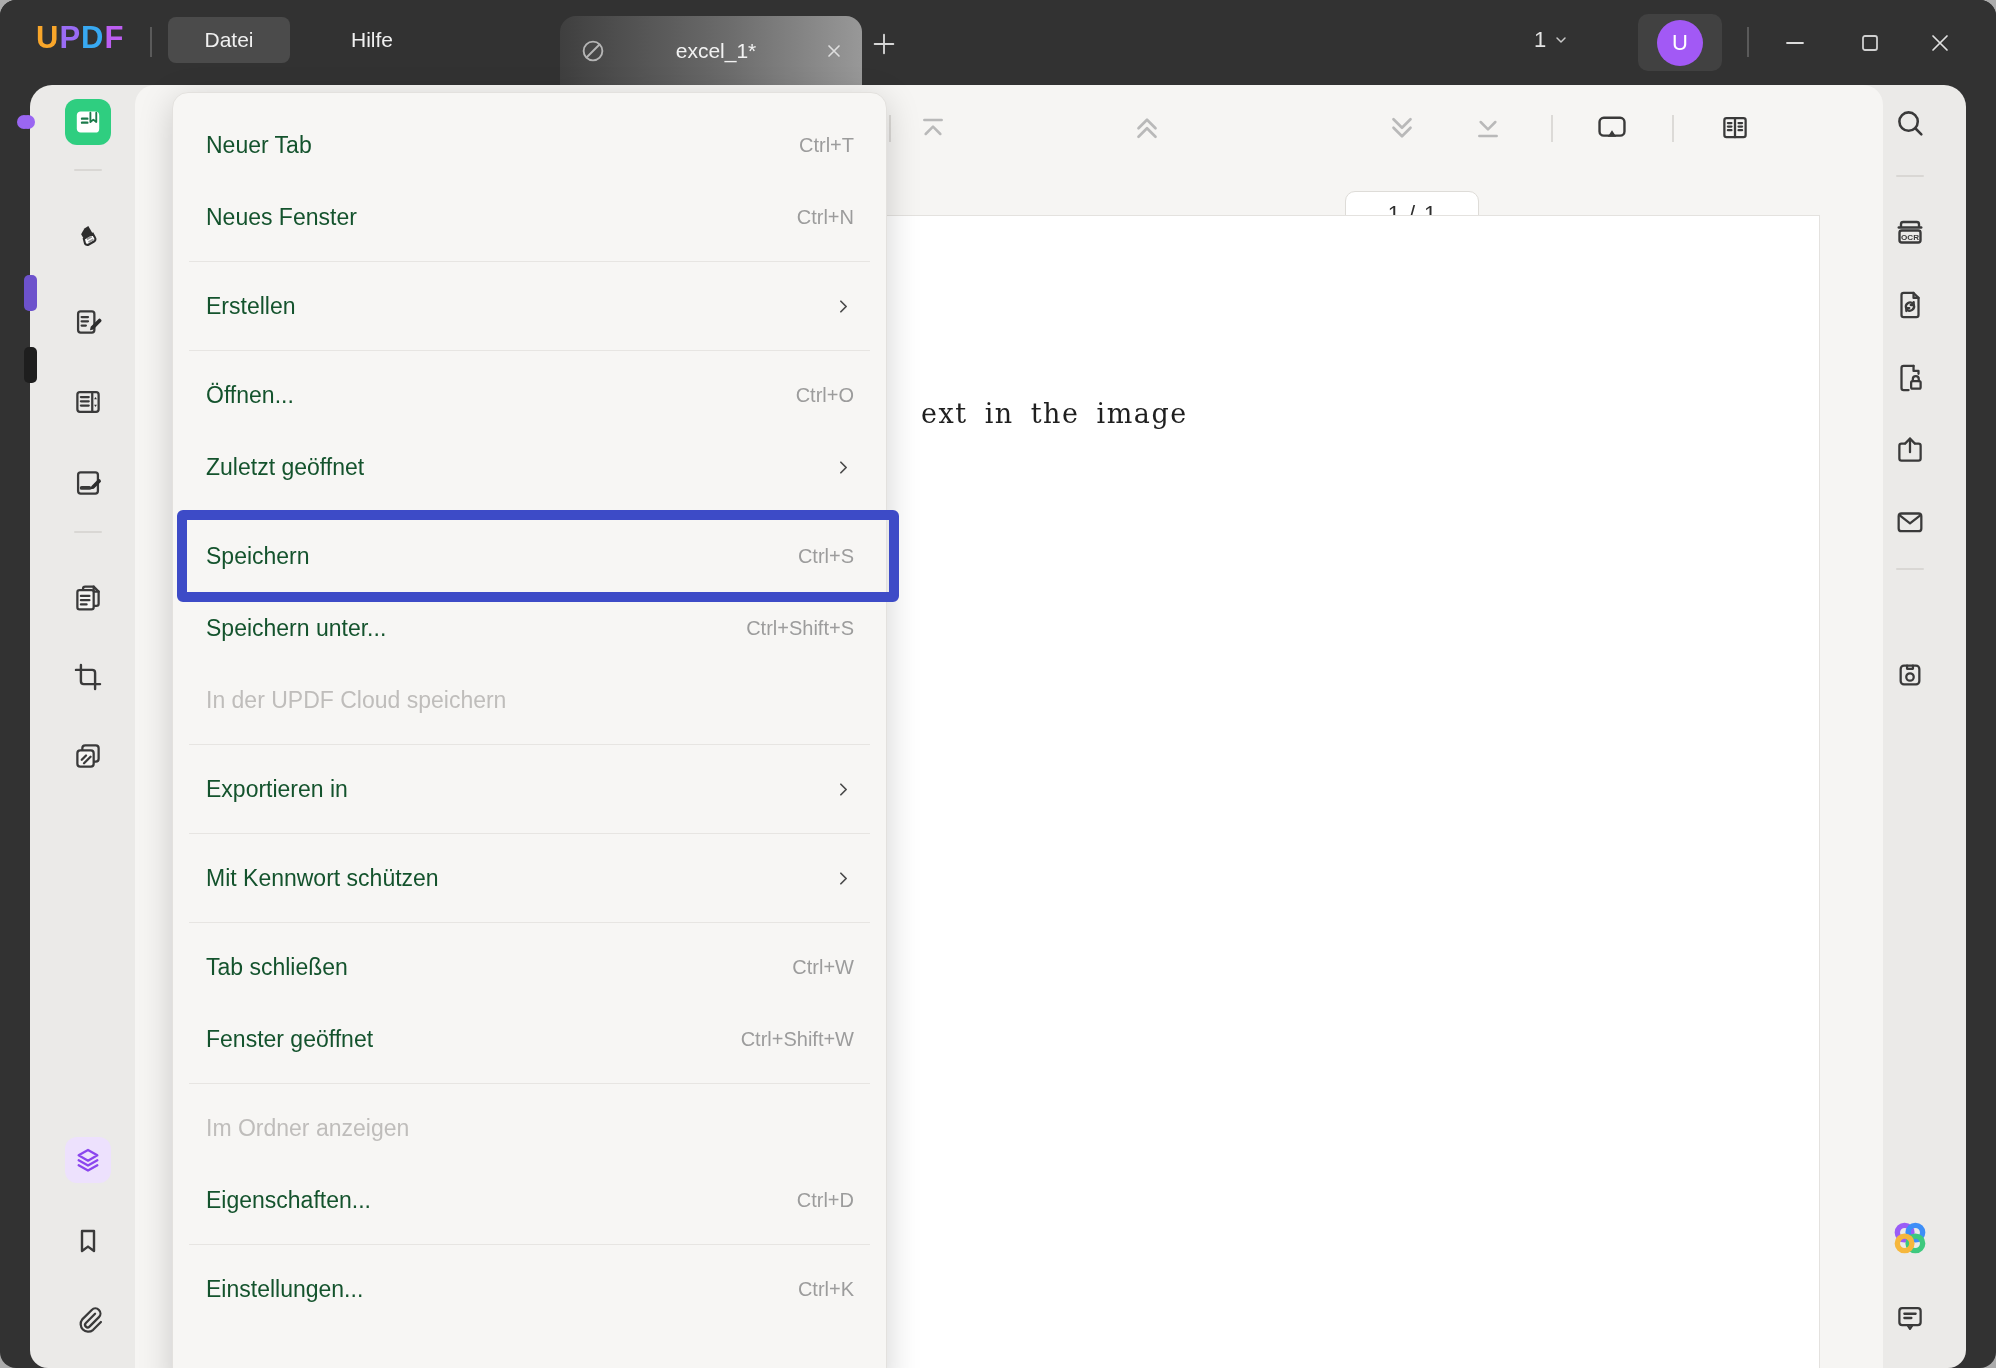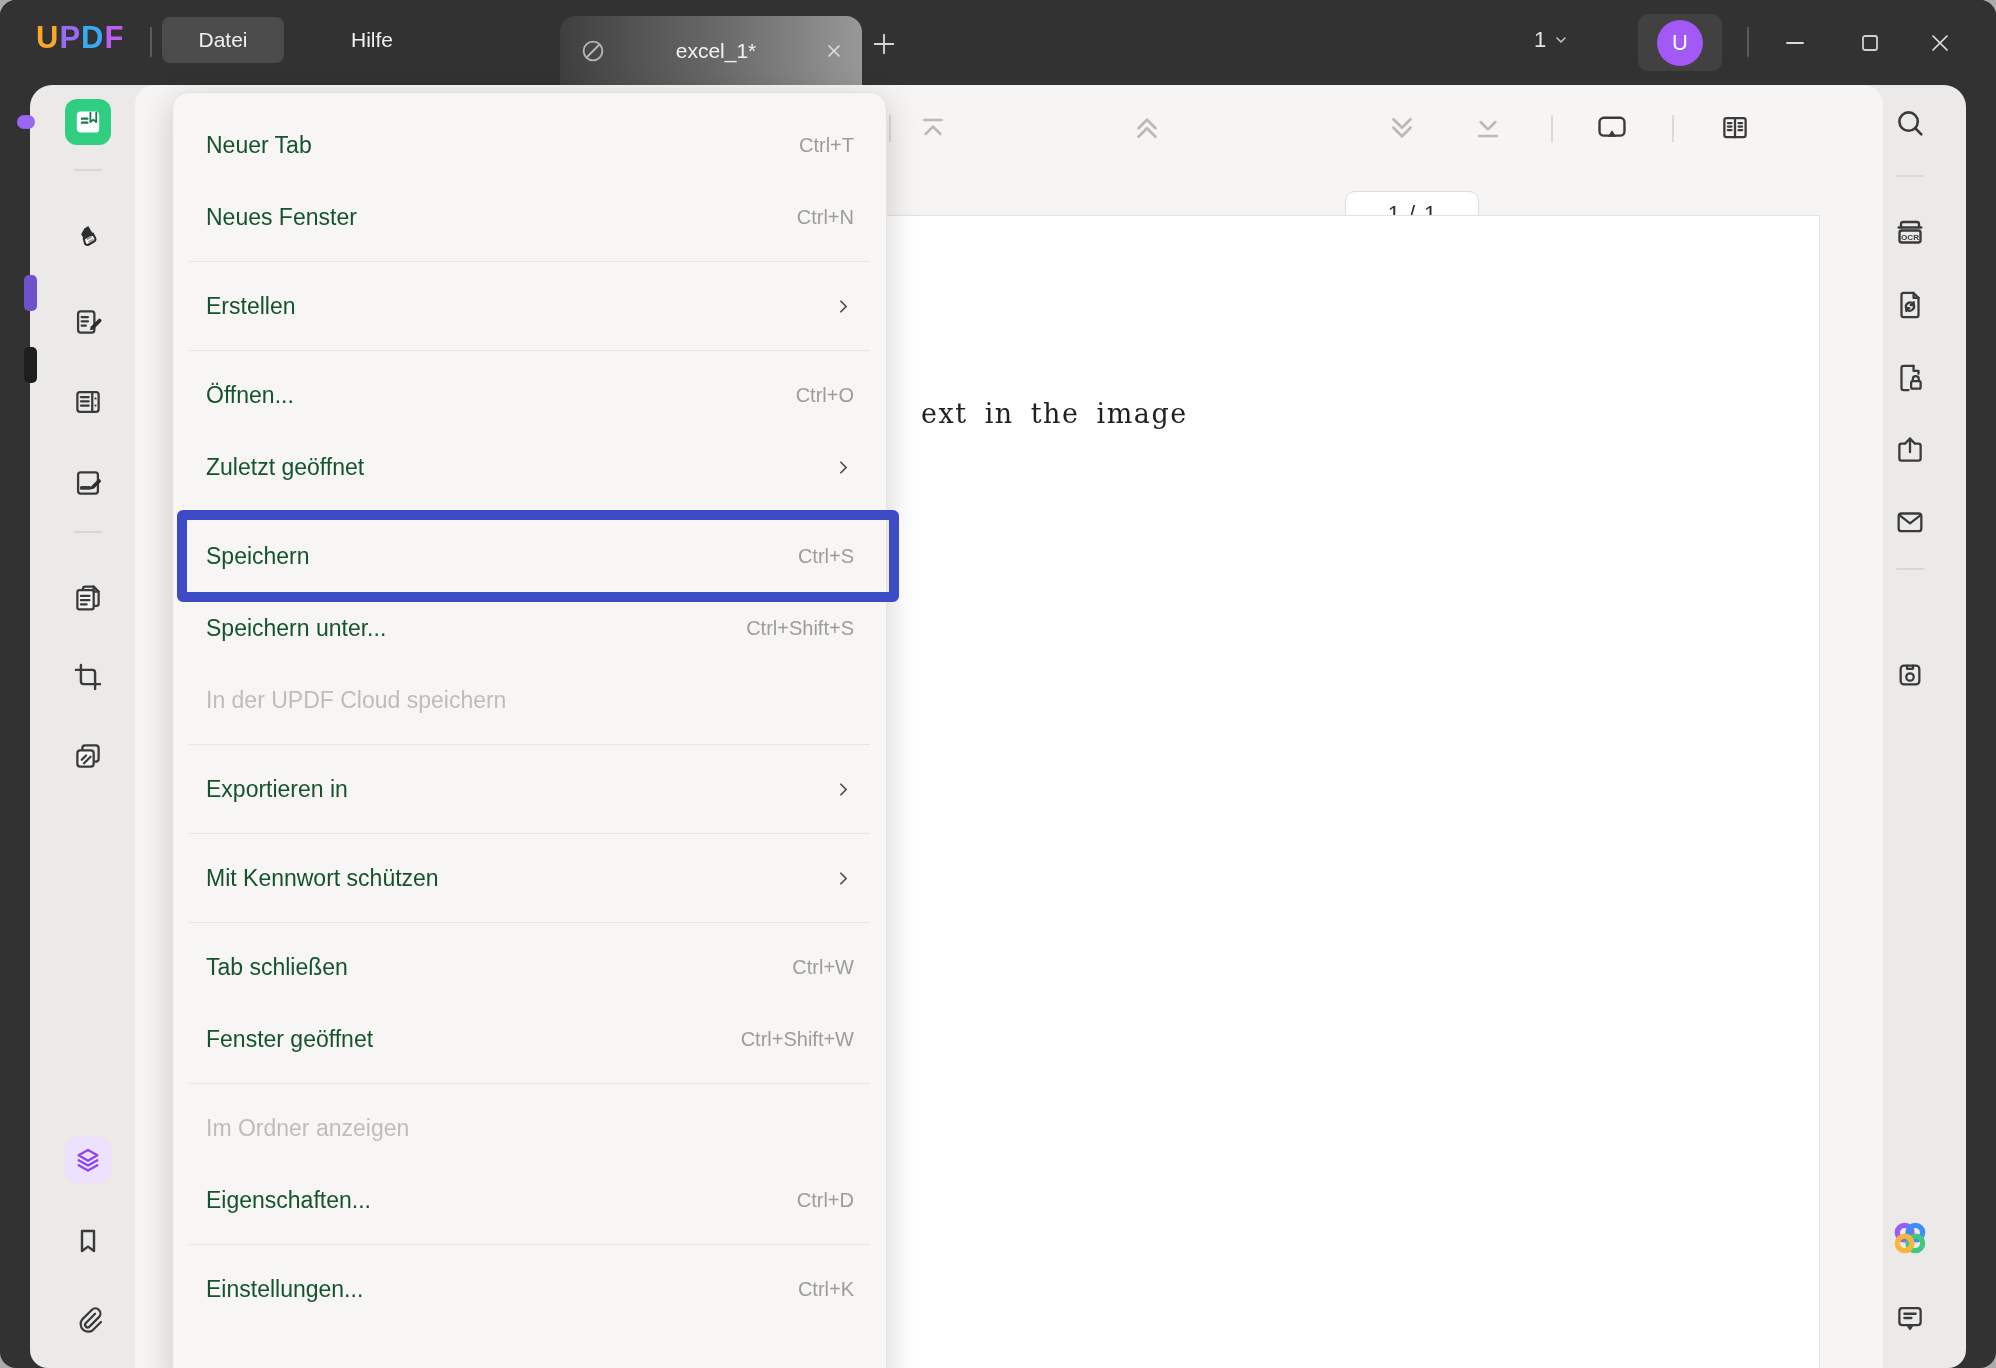--- a/index.html
+++ b/index.html
@@ -68,21 +68,21 @@
 <body>
 
 <div class="screen">
 <div class="window">
 
   <div class="titlebar">
     <div class="logo">
       <span style="color:#f9a62a">U</span><span style="color:#9a6cf5">P</span><span style="color:#38a9f2">D</span><span style="color:#bd5ef2">F</span>
     </div>
     <div class="tb-sep" style="left:150px"></div>
-    <div class="menu-btn active" style="left:162px;width:122px">Datei</div>
+    <div class="menu-btn active" style="left:168px;width:122px">Datei</div>
     <div class="menu-btn" style="left:324px;width:96px">Hilfe</div>
 
     <div class="tab">
       <svg width="30" height="30" viewBox="0 0 24 24" class="ic" style="stroke:#b5b5b5;stroke-width:1.5">
             <circle cx="12" cy="12" r="7.5"></circle>
             <path d="M7 17L17 7"></path>
           </svg>
       <span class="tab-title">excel_1*</span>
       <svg width="20" height="20" viewBox="0 0 24 24" class="ic" style="stroke:#dedede;stroke-width:2">
             <path d="M6 6l12 12M18 6L6 18"></path>

